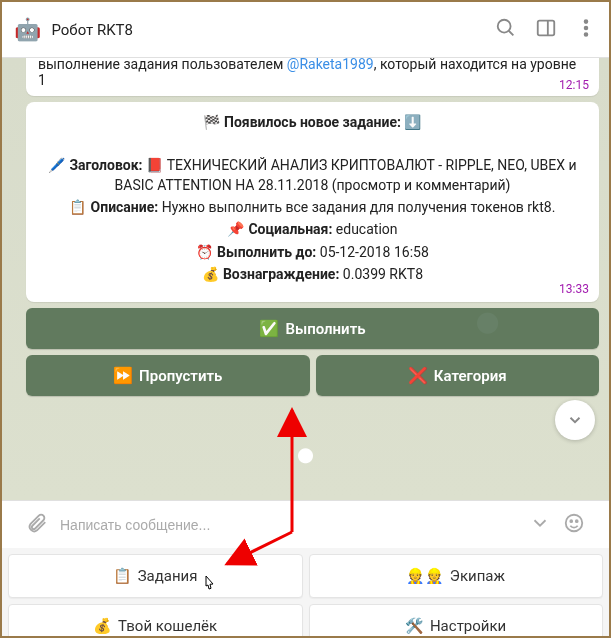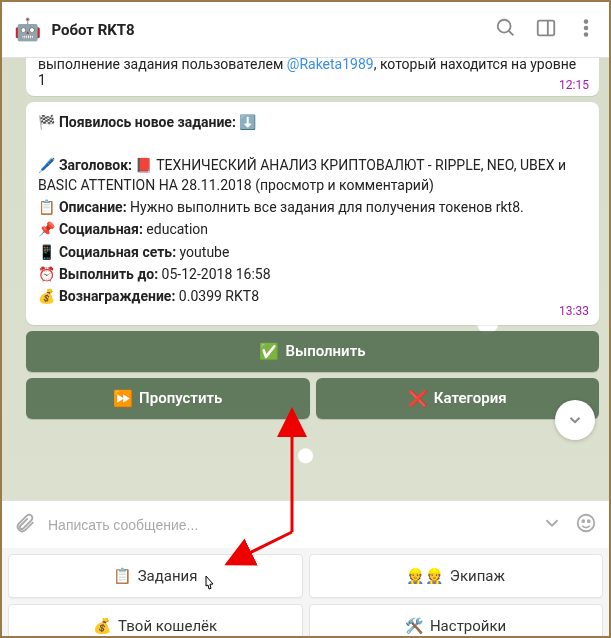--- a/index.html
+++ b/index.html
@@ -18,21 +18,21 @@
     display: flex;
     align-items: center;
     padding: 0 12px;
     border-bottom: 1px solid #e0e0e0;
   }
   .bot-avatar {
     font-size: 22px;
     margin-right: 10px;
   }
   .title-block { flex: 1; }
-  .title { font-size: 15px; font-weight: 700; color: #222; }
+  .title { font-size: 15px; font-weight: 400; color: #222; }
   .subtitle { font-size: 13px; color: #888; }
   .header-icons { display: flex; gap: 18px; color: #888; }
   .header-icon svg { width: 22px; height: 22px; fill: none; stroke: #888; stroke-width: 2; }
 
   .chat-area {
     height: 442px;
     background: linear-gradient(to bottom, #d8dccb, #dce0ce);
     background-image:
       radial-gradient(circle at 20% 20%, #fff 0 8px, transparent 9px),
       radial-gradient(circle at 80% 60%, #fff 0 10px, transparent 11px),
@@ -57,21 +57,21 @@
   .msg .time {
     position: absolute;
     right: 10px;
     bottom: 4px;
     font-size: 12px;
     color: #a21caf;
   }
   .mention { color: #3a8ee6; }
   .level { font-weight: normal; }
 
-  .task-msg { line-height: 1.45; padding-bottom: 18px;}
+  .task-msg { line-height: 1.45; padding-bottom: 18px; text-align: center;}
   .task-line { margin-top: 2px; }
   .task-label { font-weight: 700; }
 
   .btn-row {
     display: flex;
     gap: 6px;
     margin-bottom: 6px;
   }
   .inline-btn {
     flex: 1;
@@ -103,21 +103,21 @@
     align-items: center;
     justify-content: center;
   }
   .scroll-fab svg { width: 18px; height: 18px; stroke: #888; stroke-width: 2.5; fill: none; }
 
   .input-bar {
     height: 48px;
     background: #fff;
     display: flex;
     align-items: center;
-    padding: 0 12px;
+    padding: 0 24px;
     gap: 12px;
     border-top: 1px solid #e0e0e0;
   }
   .input-bar input {
     flex: 1;
     border: none;
     outline: none;
     font-size: 14px;
     color: #333;
   }
@@ -216,25 +216,20 @@
       <span>📋</span>
       <span class="task-label">Описание:</span>
       <span>Нужно выполнить все задания для получения токенов rkt8.</span>
     </div>
     <div class="task-line">
       <span>📌</span>
       <span class="task-label">Социальная:</span>
       <span>education</span>
     </div>
     <div class="task-line">
-      <span>📱</span>
-      <span class="task-label">Социальная сеть:</span>
-      <span>youtube</span>
-    </div>
-    <div class="task-line">
       <span>⏰</span>
       <span class="task-label">Выполнить до:</span>
       <span>05-12-2018 16:58</span>
     </div>
     <div class="task-line">
       <span>💰</span>
       <span class="task-label">Вознаграждение:</span>
       <span>0.0399 RKT8</span>
     </div>
     <span class="time">13:33</span>

